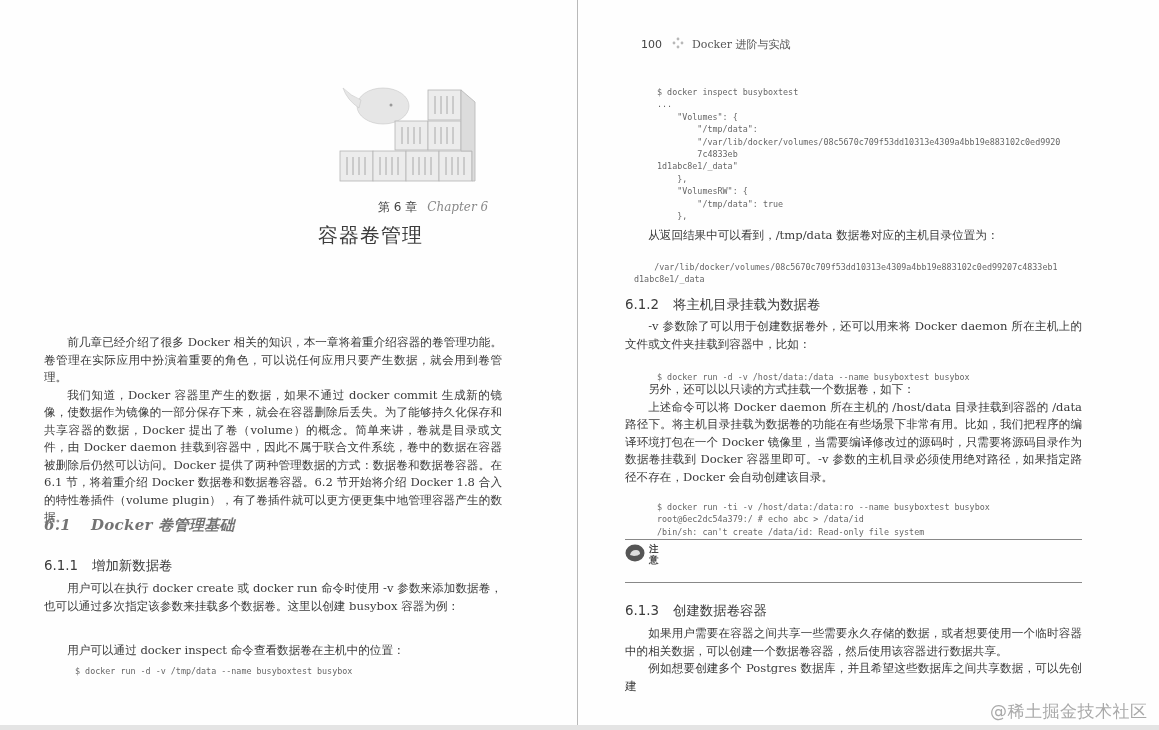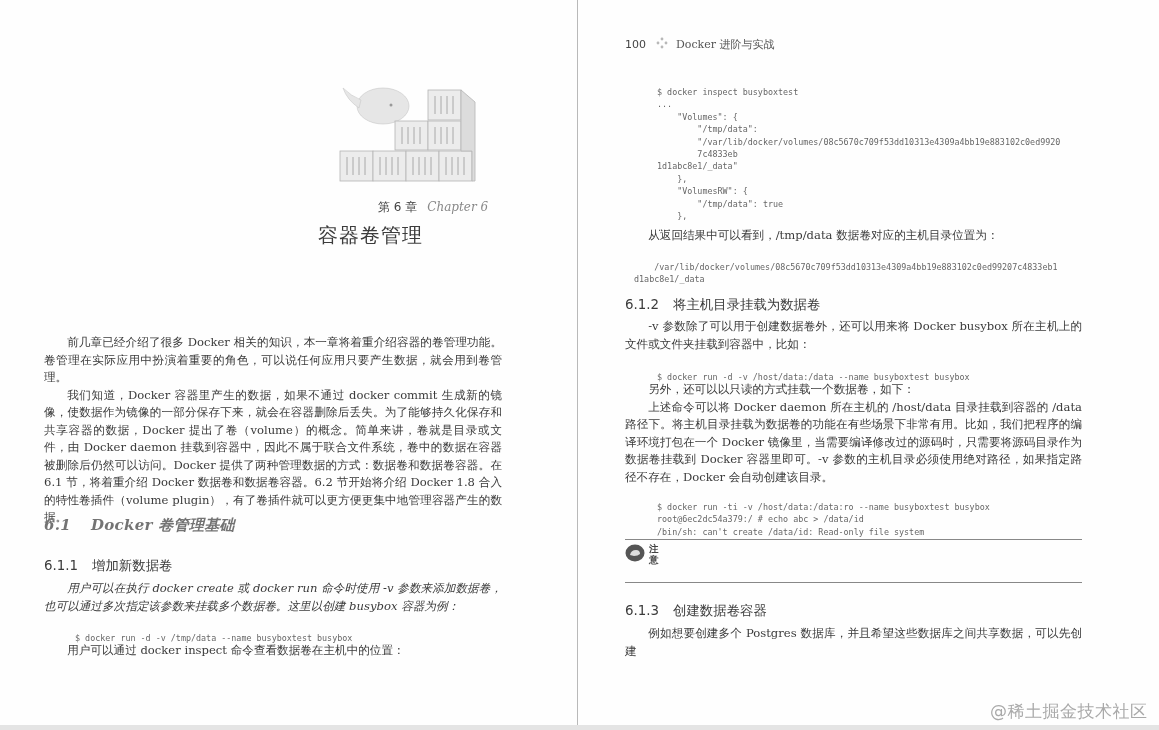--- a/index.html
+++ b/index.html
@@ -36,21 +36,21 @@
   .h3 .num { margin-right: 14px; }
   .h2 .num { margin-right: 20px; }
 
   
   .illus { left: 335px; top: 78px; width: 160px; height: 110px; }
   .chapter-line { left: 378px; top: 199px; font-family: "DejaVu Sans", "Liberation Sans", sans-serif; font-size: 12px; color: #444; }
   .chapter-line .script { font-family: "DejaVu Serif", "Liberation Serif", serif; font-style: italic; color: #888; margin-left: 10px; font-size: 12px; }
   .chapter-title { left: 318px; top: 222px; font-family: "DejaVu Sans", "Liberation Sans", sans-serif; font-size: 20px; color: #3c3c3c; letter-spacing: 1px; }
 
   .running-head { left: 625px; top: 37px; font-family: "DejaVu Sans", "Liberation Sans", sans-serif; font-size: 11px; color: #444; display: flex; align-items: center; }
-  .running-head .pg { margin-right: 10px; }
+  .running-head .pg { margin-right: 10px; margin-left: 16px; }
   .running-head .title { font-family: "DejaVu Serif", "Liberation Serif", serif; margin-left: 8px; color: #555; }
 
   .note-rule { position: absolute; height: 1px; background: #888; }
   .note { left: 625px; top: 544px; width: 457px; display: flex; font-weight: bold; }
   .note-icon { width: 22px; height: 22px; position: relative; flex: none; }
   .note-label { font-size: 9.5px; line-height: 10.5px; color: #444; width: 12px; margin-left: 2px; margin-right: 10px; flex: none; }
   .note-text { font-size: 11px; line-height: 19px; color: #444; letter-spacing: 1.6px; }
 
   .watermark {
     left: 990px; top: 700px; font-family: "DejaVu Sans", "Liberation Sans", sans-serif;
@@ -128,24 +128,24 @@
 </div>
 
 <div class="abs h2" style="left:44px; top:516px;">
   <span class="num">6.1</span><span>Docker 卷管理基础</span>
 </div>
 
 <div class="abs h3" style="left:44px; top:557px;">
   <span class="num">6.1.1</span><span>增加新数据卷</span>
 </div>
 
-<div class="abs" style="left:44px; top:580px; width:458px;font-style:italic;">
+<div class="abs" style="left:44px; top:580px; width:458px;">
   <p class="para">用户可以在执行 docker create 或 docker run 命令时使用 -v 参数来添加数据卷，也可以通过多次指定该参数来挂载多个数据卷。这里以创建 busybox 容器为例：</p>
 </div>
-<pre class="abs code" style="left:66px; top:623px;">$ docker run -d -v /tmp/data --name busyboxtest busybox</pre>
+<pre class="abs code" style="left:66px; top:656px;">$ docker run -d -v /tmp/data --name busyboxtest busybox</pre>
 <div class="abs" style="left:44px; top:642px; width:458px;">
   <p class="para">用户可以通过 docker inspect 命令查看数据卷在主机中的位置：</p>
 </div>
 
 <div class="abs running-head">
   <span class="pg">100</span>
   <span>
     <svg width="12" height="12" viewBox="0 0 12 12">
         <g fill="#b8b8b8">
           <circle cx="6" cy="2" r="1.4"></circle>
@@ -174,21 +174,21 @@
 <div class="abs" style="left:625px; top:227px; width:457px;">
   <p class="para">从返回结果中可以看到，/tmp/data 数据卷对应的主机目录位置为：</p>
 </div>
 <pre class="abs code" style="left:625px; top:252px;">    /var/lib/docker/volumes/08c5670c709f53dd10313e4309a4bb19e883102c0ed99207c4833eb1
 d1abc8e1/_data</pre>
 
 <div class="abs h3" style="left:625px; top:296px;">
   <span class="num">6.1.2</span><span>将主机目录挂载为数据卷</span>
 </div>
 <div class="abs" style="left:625px; top:318px; width:457px;">
-  <p class="para">-v 参数除了可以用于创建数据卷外，还可以用来将 Docker busybox 所在主机上的文件或文件夹挂载到容器中，比如：</p>
+  <p class="para">-v 参数除了可以用于创建数据卷外，还可以用来将 Docker daemon 所在主机上的文件或文件夹挂载到容器中，比如：</p>
 </div>
 <pre class="abs code" style="left:648px; top:362px;">$ docker run -d -v /host/data:/data --name busyboxtest busybox</pre>
 <div class="abs" style="left:625px; top:381px; width:457px;">
   <p class="para">另外，还可以以只读的方式挂载一个数据卷，如下：</p>
   <p class="para">上述命令可以将 Docker daemon 所在主机的 /host/data 目录挂载到容器的 /data 路径下。将主机目录挂载为数据卷的功能在有些场景下非常有用。比如，我们把程序的编译环境打包在一个 Docker 镜像里，当需要编译修改过的源码时，只需要将源码目录作为数据卷挂载到 Docker 容器里即可。-v 参数的主机目录必须使用绝对路径，如果指定路径不存在，Docker 会自动创建该目录。</p>
 </div>
 <pre class="abs code" style="left:648px; top:492px;">$ docker run -ti -v /host/data:/data:ro --name busyboxtest busybox
 root@6ec2dc54a379:/ # echo abc &gt; /data/id
 /bin/sh: can't create /data/id: Read-only file system</pre>
 
@@ -201,16 +201,17 @@
       </svg>
   </div>
   <div class="note-label">注意</div>
 </div>
 <div class="note-rule" style="left:625px; top:582px; width:457px;"></div>
 
 <div class="abs h3" style="left:625px; top:602px;">
   <span class="num">6.1.3</span><span>创建数据卷容器</span>
 </div>
 <div class="abs" style="left:625px; top:625px; width:457px;">
+  <p class="para">如果用户需要在容器之间共享一些需要永久存储的数据，或者想要使用一个临时容器中的相关数据，可以创建一个数据卷容器，然后使用该容器进行数据共享。</p>
   <p class="para">例如想要创建多个 Postgres 数据库，并且希望这些数据库之间共享数据，可以先创建</p>
 </div>
 
 <div class="abs watermark">@稀土掘金技术社区</div>
 
 </body></html>

